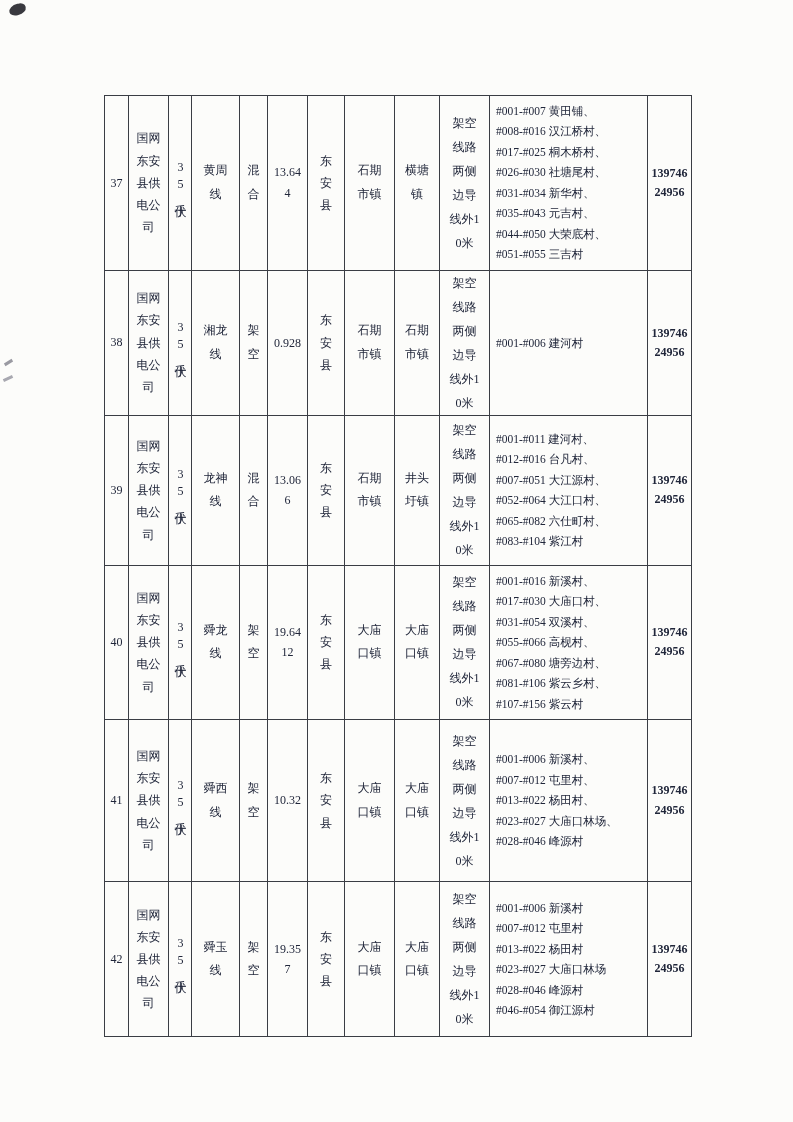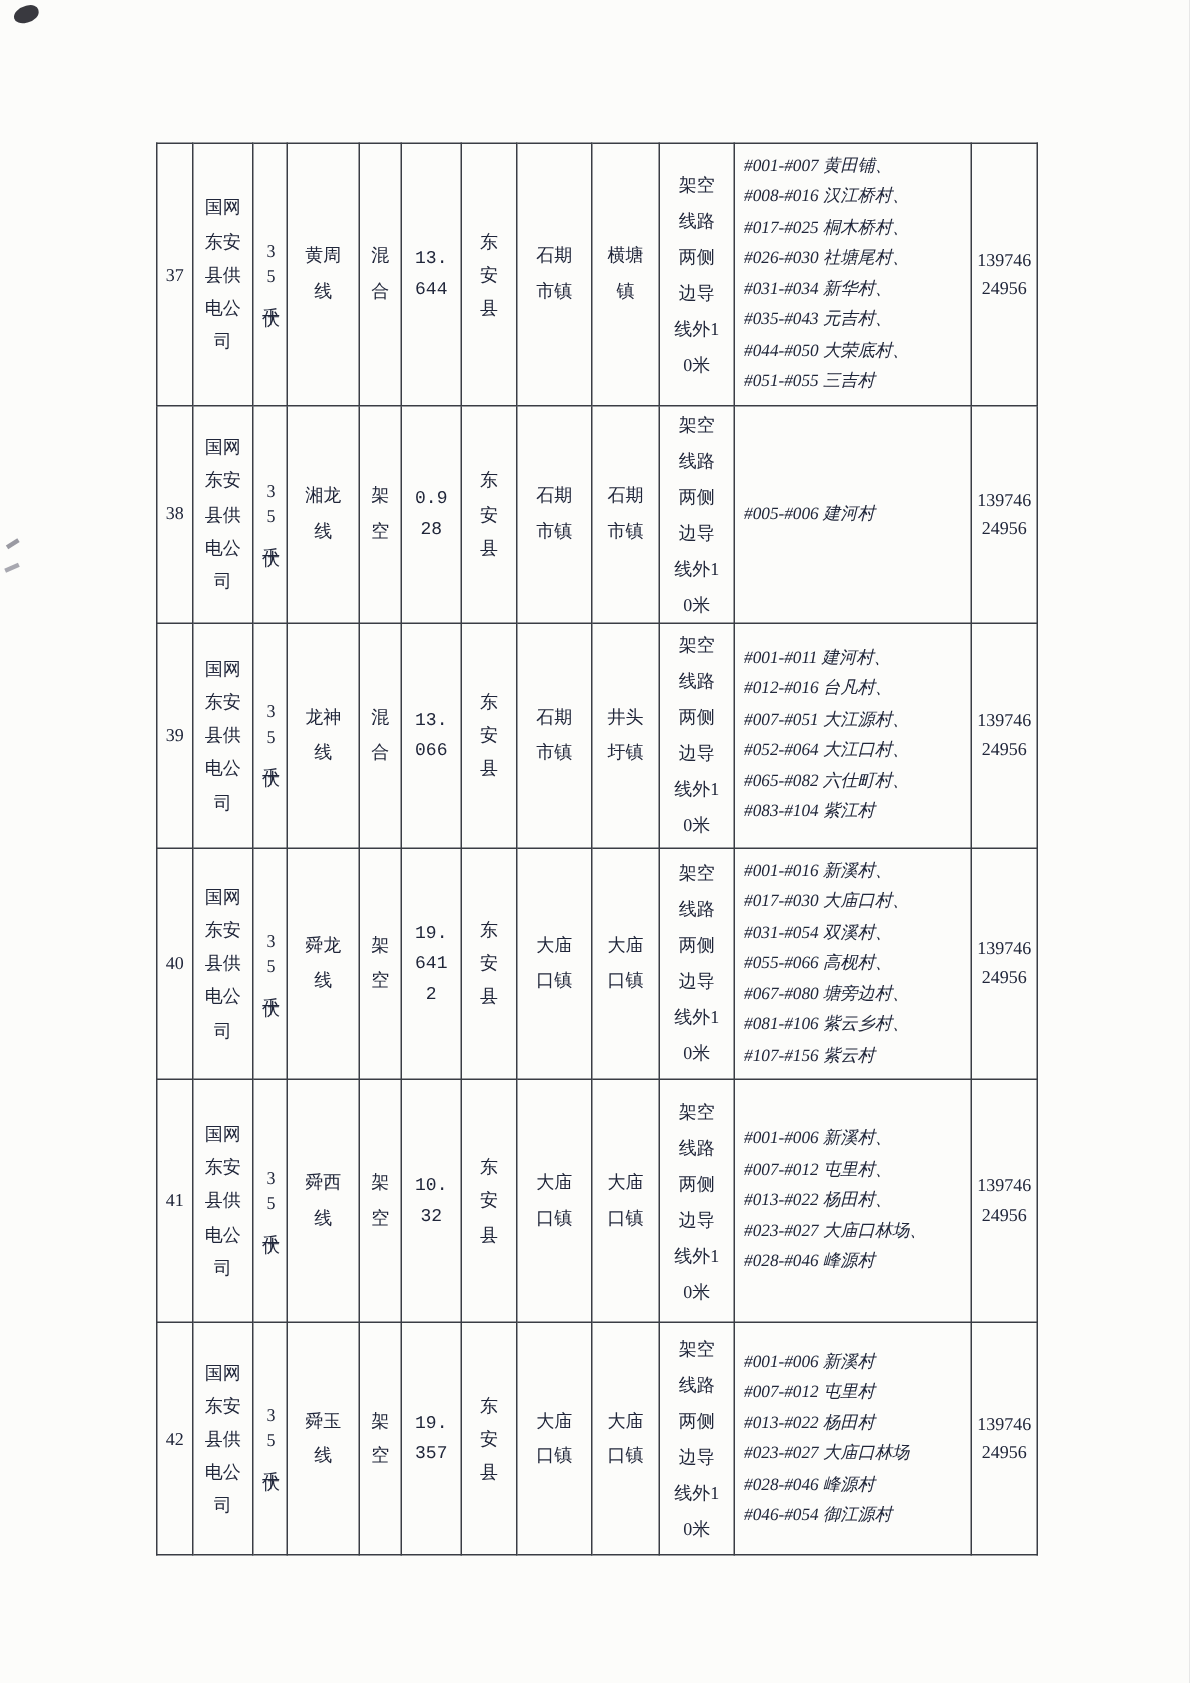--- a/index.html
+++ b/index.html
@@ -37,28 +37,28 @@
     line-height: 1.55;
     padding: 2px 4px;
     word-break: break-all;
     overflow: hidden;
   }
   .c-no      { padding: 0 2px; font-family: Liberation Serif, serif; }
   .c-company { padding: 0 6px; line-height: 1.85; text-align: center; }
   .c-volt    { padding: 0 2px; }
   .c-line    { padding: 0 9px; line-height: 1.95; }
   .c-type    { padding: 0 5px; line-height: 1.95; }
-  .c-len     { padding: 0 6px; line-height: 1.7; font-family: Liberation Mono, monospace; }
+  .c-len     { padding: 0 6px; line-height: 1.7; }
   .c-county  { padding: 0 8px; line-height: 1.85; }
   .c-town    { padding: 0 9px; line-height: 1.95; }
   .c-town2   { padding: 0 7px; line-height: 1.95; }
   .c-zone    { padding: 0 8px; line-height: 2.0; }
   .c-vill    { padding: 5px 6px; text-align: left; white-space: pre-line;
-               word-break: normal; line-height: 1.78; font-size: 11.5px; font-style: italic; }
-  .c-phone   { padding: 0 3px; line-height: 1.6; }
+               word-break: normal; line-height: 1.78; font-size: 11.5px; }
+  .c-phone   { padding: 0 3px; line-height: 1.6; font-weight: bold; }
   .vtext {
     writing-mode: vertical-lr;
     text-orientation: upright;
     display: inline-block;
     line-height: 1.1;
     letter-spacing: 3px;
   }
   tr.h165 { height: 165px; }
   tr.h130 { height: 130px; }
   tr.h150 { height: 150px; }
@@ -117,21 +117,21 @@
         <td class="c-no">38</td>
         <td class="c-company">国网东安县供电公司</td>
         <td class="c-volt"><span class="vtext">35千伏</span></td>
         <td class="c-line">湘龙线</td>
         <td class="c-type">架空</td>
         <td class="c-len">0.928</td>
         <td class="c-county">东安县</td>
         <td class="c-town">石期市镇</td>
         <td class="c-town2">石期市镇</td>
         <td class="c-zone">架空线路两侧边导线外10米</td>
-        <td class="c-vill">#005-#006 建河村</td>
+        <td class="c-vill">#001-#006 建河村</td>
         <td class="c-phone">13974624956</td>
       </tr>
 
       <tr class="h150">
         <td class="c-no">39</td>
         <td class="c-company">国网东安县供电公司</td>
         <td class="c-volt"><span class="vtext">35千伏</span></td>
         <td class="c-line">龙神线</td>
         <td class="c-type">混合</td>
         <td class="c-len">13.066</td>

